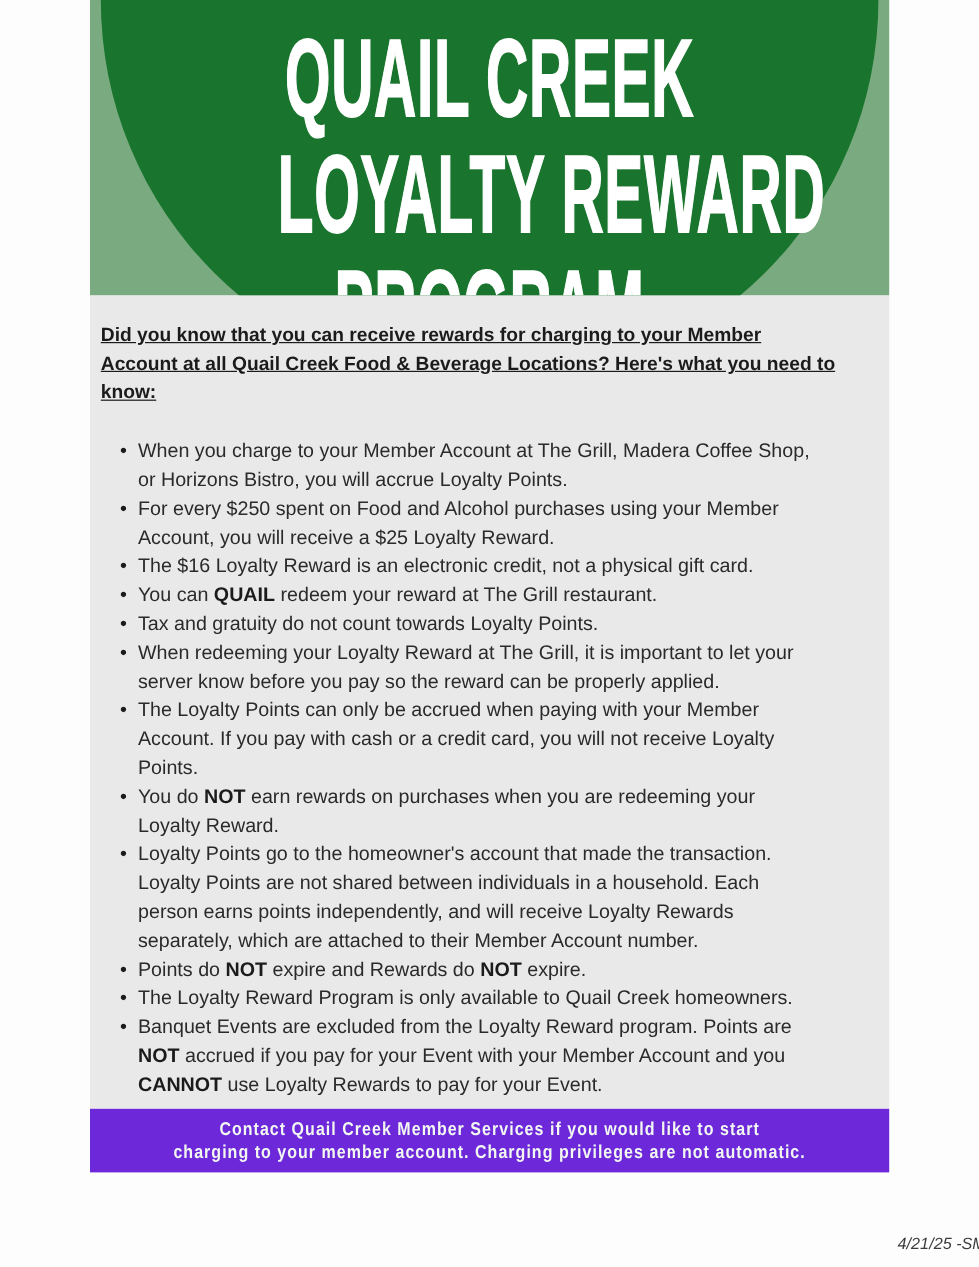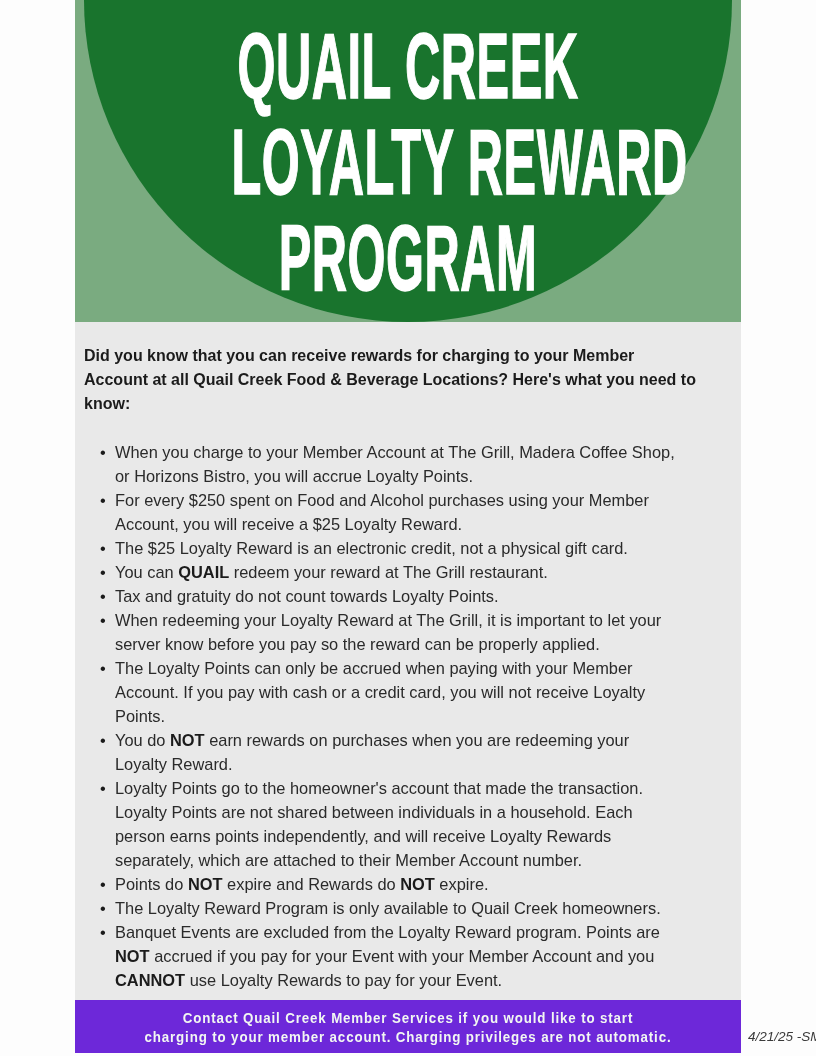--- a/index.html
+++ b/index.html
@@ -18,21 +18,21 @@
   .content {
     position: absolute;
     left: 75px;
     top: 0;
     width: 666px;
   }
 
   
   .header {
     position: relative;
-    height: 322px;
+    height: 246px;
     background: #7aab80;
     overflow: hidden;
   }
   .header-arch {
     position: absolute;
     left: 9px;
     top: -322px;
     width: 648px;
     height: 644px;
     border-radius: 50%;
@@ -65,20 +65,21 @@
     background: #e9e9e9;
     padding: 22px 18px 0 9px;
   }
   .intro {
     margin: 0;
     font-weight: 700;
     font-size: 16px;
     line-height: 24px;
     color: #1b1b1b;
     white-space: pre-line;
+    text-decoration: underline;
   }
   ul.bullets {
     list-style: none;
     margin: 24px 0 12px 16px;
     padding: 0;
   }
   ul.bullets li {
     position: relative;
     padding-left: 15px;
     font-size: 16.4px;
@@ -145,21 +146,21 @@
 
     <div class="body-area">
       <p class="intro">Did you know that you can receive rewards for charging to your Member
 Account at all Quail Creek Food &amp; Beverage Locations? Here's what you need to
 know:</p>
       <ul class="bullets">
           <li><span>When you charge to your Member Account at The Grill, Madera Coffee Shop,
 or Horizons Bistro,  you will accrue Loyalty Points.</span></li>
           <li><span>For every $250 spent on Food and Alcohol purchases using your Member
 Account, you will receive a $25 Loyalty Reward.</span></li>
-          <li><span>The $25 Loyalty Reward is an electronic credit, not a physical gift card.</span></li>
+          <li><span>The $16 Loyalty Reward is an electronic credit, not a physical gift card.</span></li>
           <li><span>You can </span><span class="bold">QUAIL</span><span> redeem your reward at The Grill restaurant.</span></li>
           <li><span>Tax and gratuity do not count towards Loyalty Points.</span></li>
           <li><span>When redeeming your Loyalty Reward at The Grill, it is important to let your
 server know before you pay so the reward can be properly applied.</span></li>
           <li><span>The Loyalty Points can only be accrued when paying with your Member
 Account. If you pay with cash or a credit card, you will not receive Loyalty
 Points.</span></li>
           <li><span>You do </span><span class="bold">NOT</span><span> earn rewards on purchases when you are redeeming your
 Loyalty Reward.</span></li>
           <li><span>Loyalty Points go to the homeowner's account that made the transaction.

